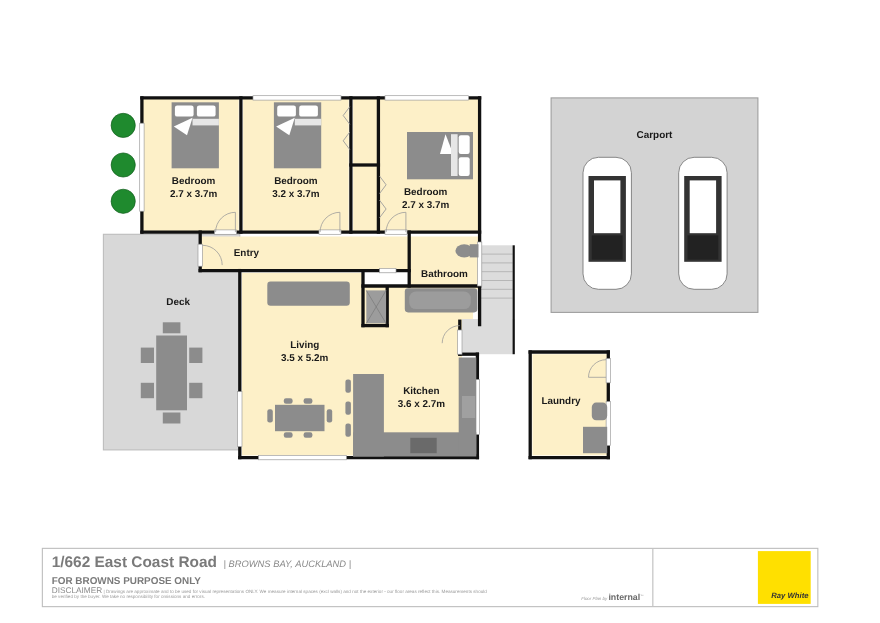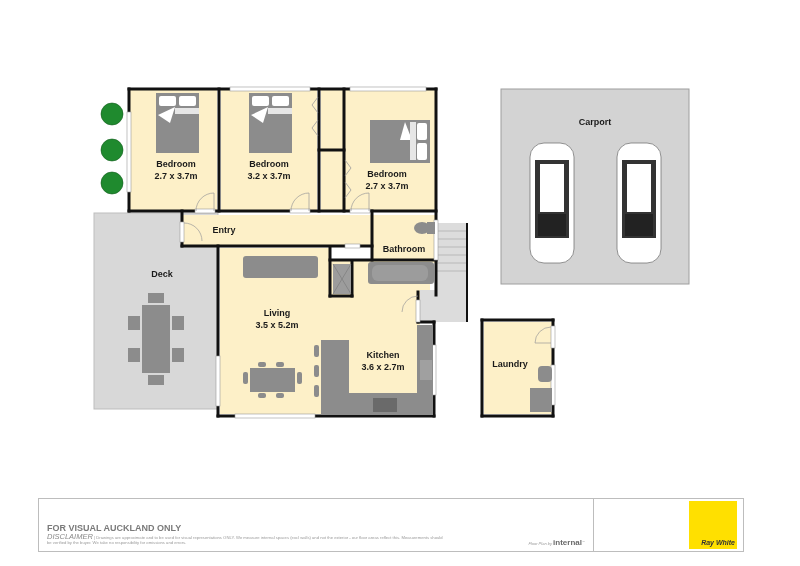--- a/index.html
+++ b/index.html
@@ -5,21 +5,21 @@
   html, body { margin:0; padding:0; background:#ffffff; }
   body { width:800px; height:566px; position:relative; overflow:hidden; font-family:"Liberation Sans", sans-serif; }
   #plan { position:absolute; left:0; top:0; width:800px; height:480px; }
   .room-label { font-family:"Liberation Sans", sans-serif; font-weight:bold; font-size:9px; fill:#1a1a1a; text-anchor:middle; }
   .footer { position:absolute; left:38px; top:498px; width:706px; height:54px; border:1px solid #bdbdbd; background:#fff; box-sizing:border-box; }
   .footer-left { position:absolute; left:0; top:0; width:555px; height:100%; border-right:1px solid #bdbdbd; box-sizing:border-box; }
   .addr { position:absolute; left:8px; top:3px; font-size:14px; font-weight:bold; color:#7a7a7a; white-space:nowrap; }
   .addr .suburb { font-size:8.5px; font-weight:normal; font-style:italic; color:#8a8a8a; margin-left:6px; }
   .visual { position:absolute; left:8px; top:24px; font-size:9px; font-weight:bold; color:#7a7a7a; }
   .disc { position:absolute; left:8px; top:35px; font-size:4.2px; color:#9a9a9a; line-height:5px; width:400px; }
-  .disc .dh { font-size:7.5px; font-style:italic; color:#8a8a8a; }
+  .disc .dh { font-size:7.5px; color:#8a8a8a; }
   .credit { position:absolute; right:8px; bottom:4px; font-size:4px; font-style:italic; color:#9a9a9a; white-space:nowrap; }
   .credit b { font-size:8px; font-style:normal; color:#6a6a6a; }
   .credit sup { font-size:3px; }
   .logo { position:absolute; right:6px; top:2px; width:48px; height:48px; background:#ffe000; }
   .logo span { position:absolute; right:2px; bottom:3px; font-size:7px; font-weight:bold; font-style:italic; color:#333; }
 </style>
 </head>
 <body>
 
 <svg id="plan" viewBox="0 0 800 480" xmlns="http://www.w3.org/2000/svg">
@@ -219,21 +219,24 @@
   <text class="room-label" x="277" y="316">Living</text>
   <text class="room-label" x="277" y="328">3.5 x 5.2m</text>
   <text class="room-label" x="383" y="358">Kitchen</text>
   <text class="room-label" x="383" y="370">3.6 x 2.7m</text>
   <text class="room-label" x="510" y="367">Laundry</text>
   <text class="room-label" x="595" y="125">Carport</text>
 </svg>
 
 <div class="footer">
   <div class="footer-left">
-    <div class="visual">FOR VISUAL AUCKLAND ONLY</div>
+    <div class="addr">
+      <span>1/662 East Coast Road</span><span class="suburb">| BROWNS BAY, AUCKLAND |</span>
+    </div>
+    <div class="visual">FOR BROWNS PURPOSE ONLY</div>
     <div class="disc">
       <span class="dh">DISCLAIMER</span>
       <span>| Drawings are approximate and to be used for visual representations ONLY. We measure internal spaces (excl walls) and not the exterior - our floor areas reflect this. Measurements should be verified by the buyer. We take no responsibility for omissions and errors.</span>
     </div>
     <div class="credit">
       <span>Floor Plan by</span>
       <b>internal</b><sup>™</sup>
     </div>
   </div>
   <div class="logo">

